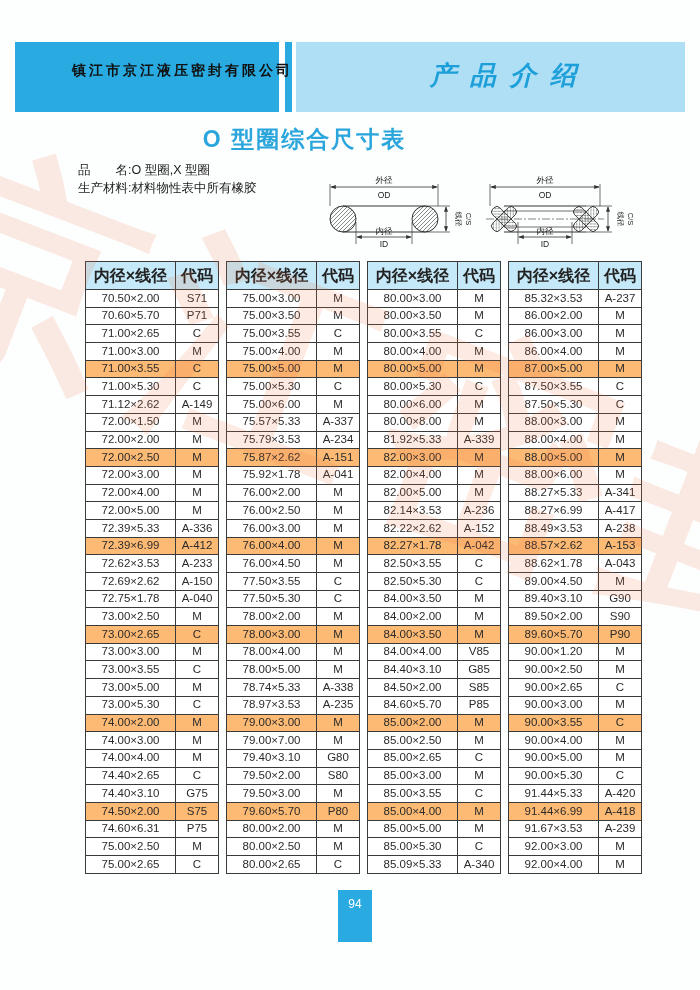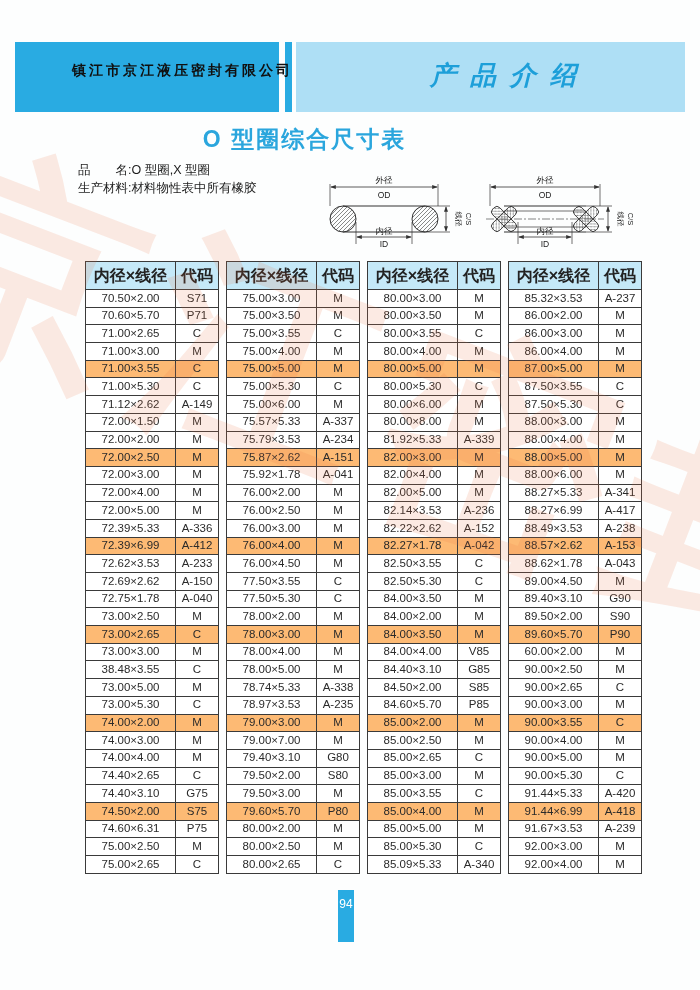--- a/index.html
+++ b/index.html
@@ -48,21 +48,21 @@
   table.sizes tr.hl td{background:#fdba74;}
   
   .watermark{
     position:absolute;left:-40px;top:120px;z-index:2;pointer-events:none;
     font-size:230px;font-weight:bold;letter-spacing:22px;line-height:1;white-space:nowrap;
     color:rgba(235,112,70,0.15);transform:rotate(21deg);transform-origin:0 0;
     font-family:"DejaVu Serif",serif;
   }
   
   .page-badge{
-    position:absolute;left:338px;top:890px;width:16px;height:52px;background:#29abe2;
+    position:absolute;left:338px;top:890px;width:34px;height:52px;background:#29abe2;
     color:#fff;font-size:12px;text-align:center;padding-top:7px;box-sizing:border-box;
   }
 </style>
 </head>
 <body>
 
 <div id="page">
 
   <div class="band-dark"></div>
   <div class="band-stripe"></div>
@@ -234,21 +234,21 @@
           </tr>
           <tr class="hl">
             <td class="c-size">73.00×2.65</td>
             <td class="c-code">C</td>
           </tr>
           <tr>
             <td class="c-size">73.00×3.00</td>
             <td class="c-code">M</td>
           </tr>
           <tr>
-            <td class="c-size">38.48×3.55</td>
+            <td class="c-size">73.00×3.55</td>
             <td class="c-code">C</td>
           </tr>
           <tr>
             <td class="c-size">73.00×5.00</td>
             <td class="c-code">M</td>
           </tr>
           <tr>
             <td class="c-size">73.00×5.30</td>
             <td class="c-code">C</td>
           </tr>
@@ -656,21 +656,21 @@
           </tr>
           <tr>
             <td class="c-size">89.50×2.00</td>
             <td class="c-code">S90</td>
           </tr>
           <tr class="hl">
             <td class="c-size">89.60×5.70</td>
             <td class="c-code">P90</td>
           </tr>
           <tr>
-            <td class="c-size">60.00×2.00</td>
+            <td class="c-size">90.00×1.20</td>
             <td class="c-code">M</td>
           </tr>
           <tr>
             <td class="c-size">90.00×2.50</td>
             <td class="c-code">M</td>
           </tr>
           <tr>
             <td class="c-size">90.00×2.65</td>
             <td class="c-code">C</td>
           </tr>

